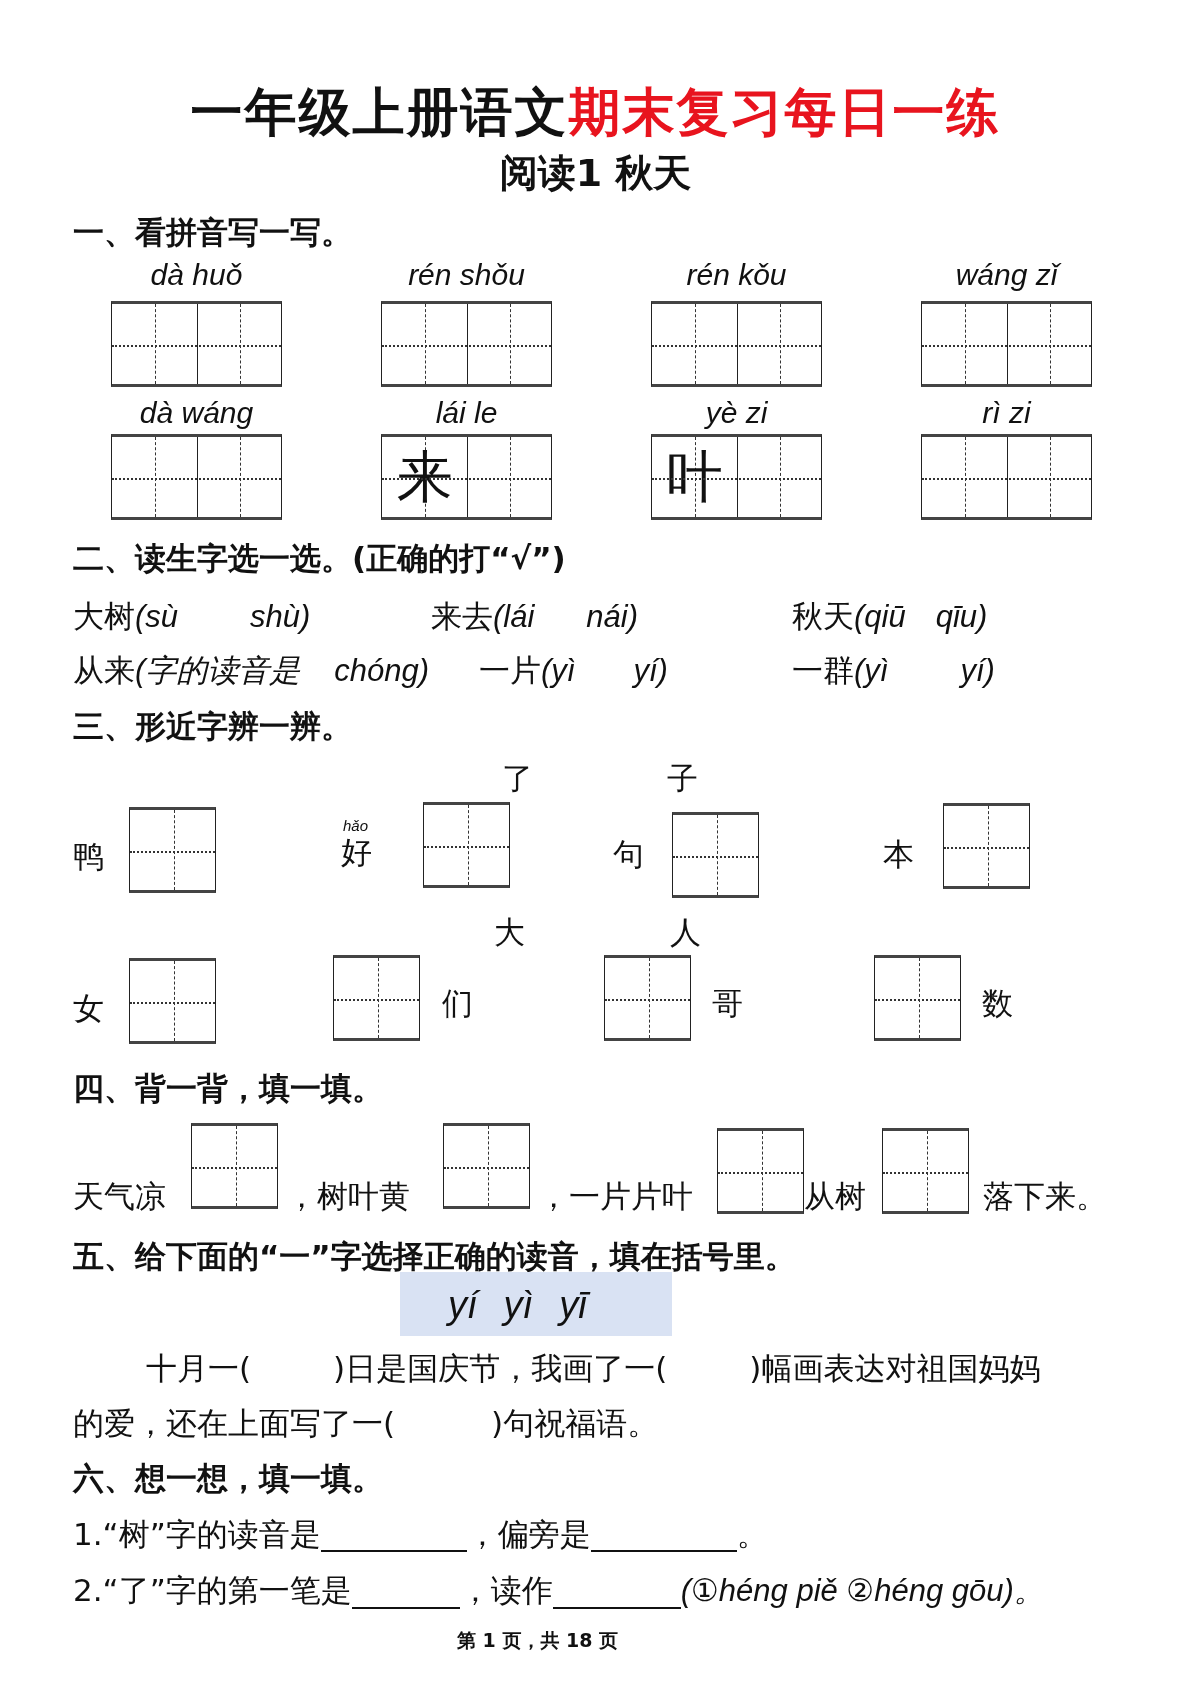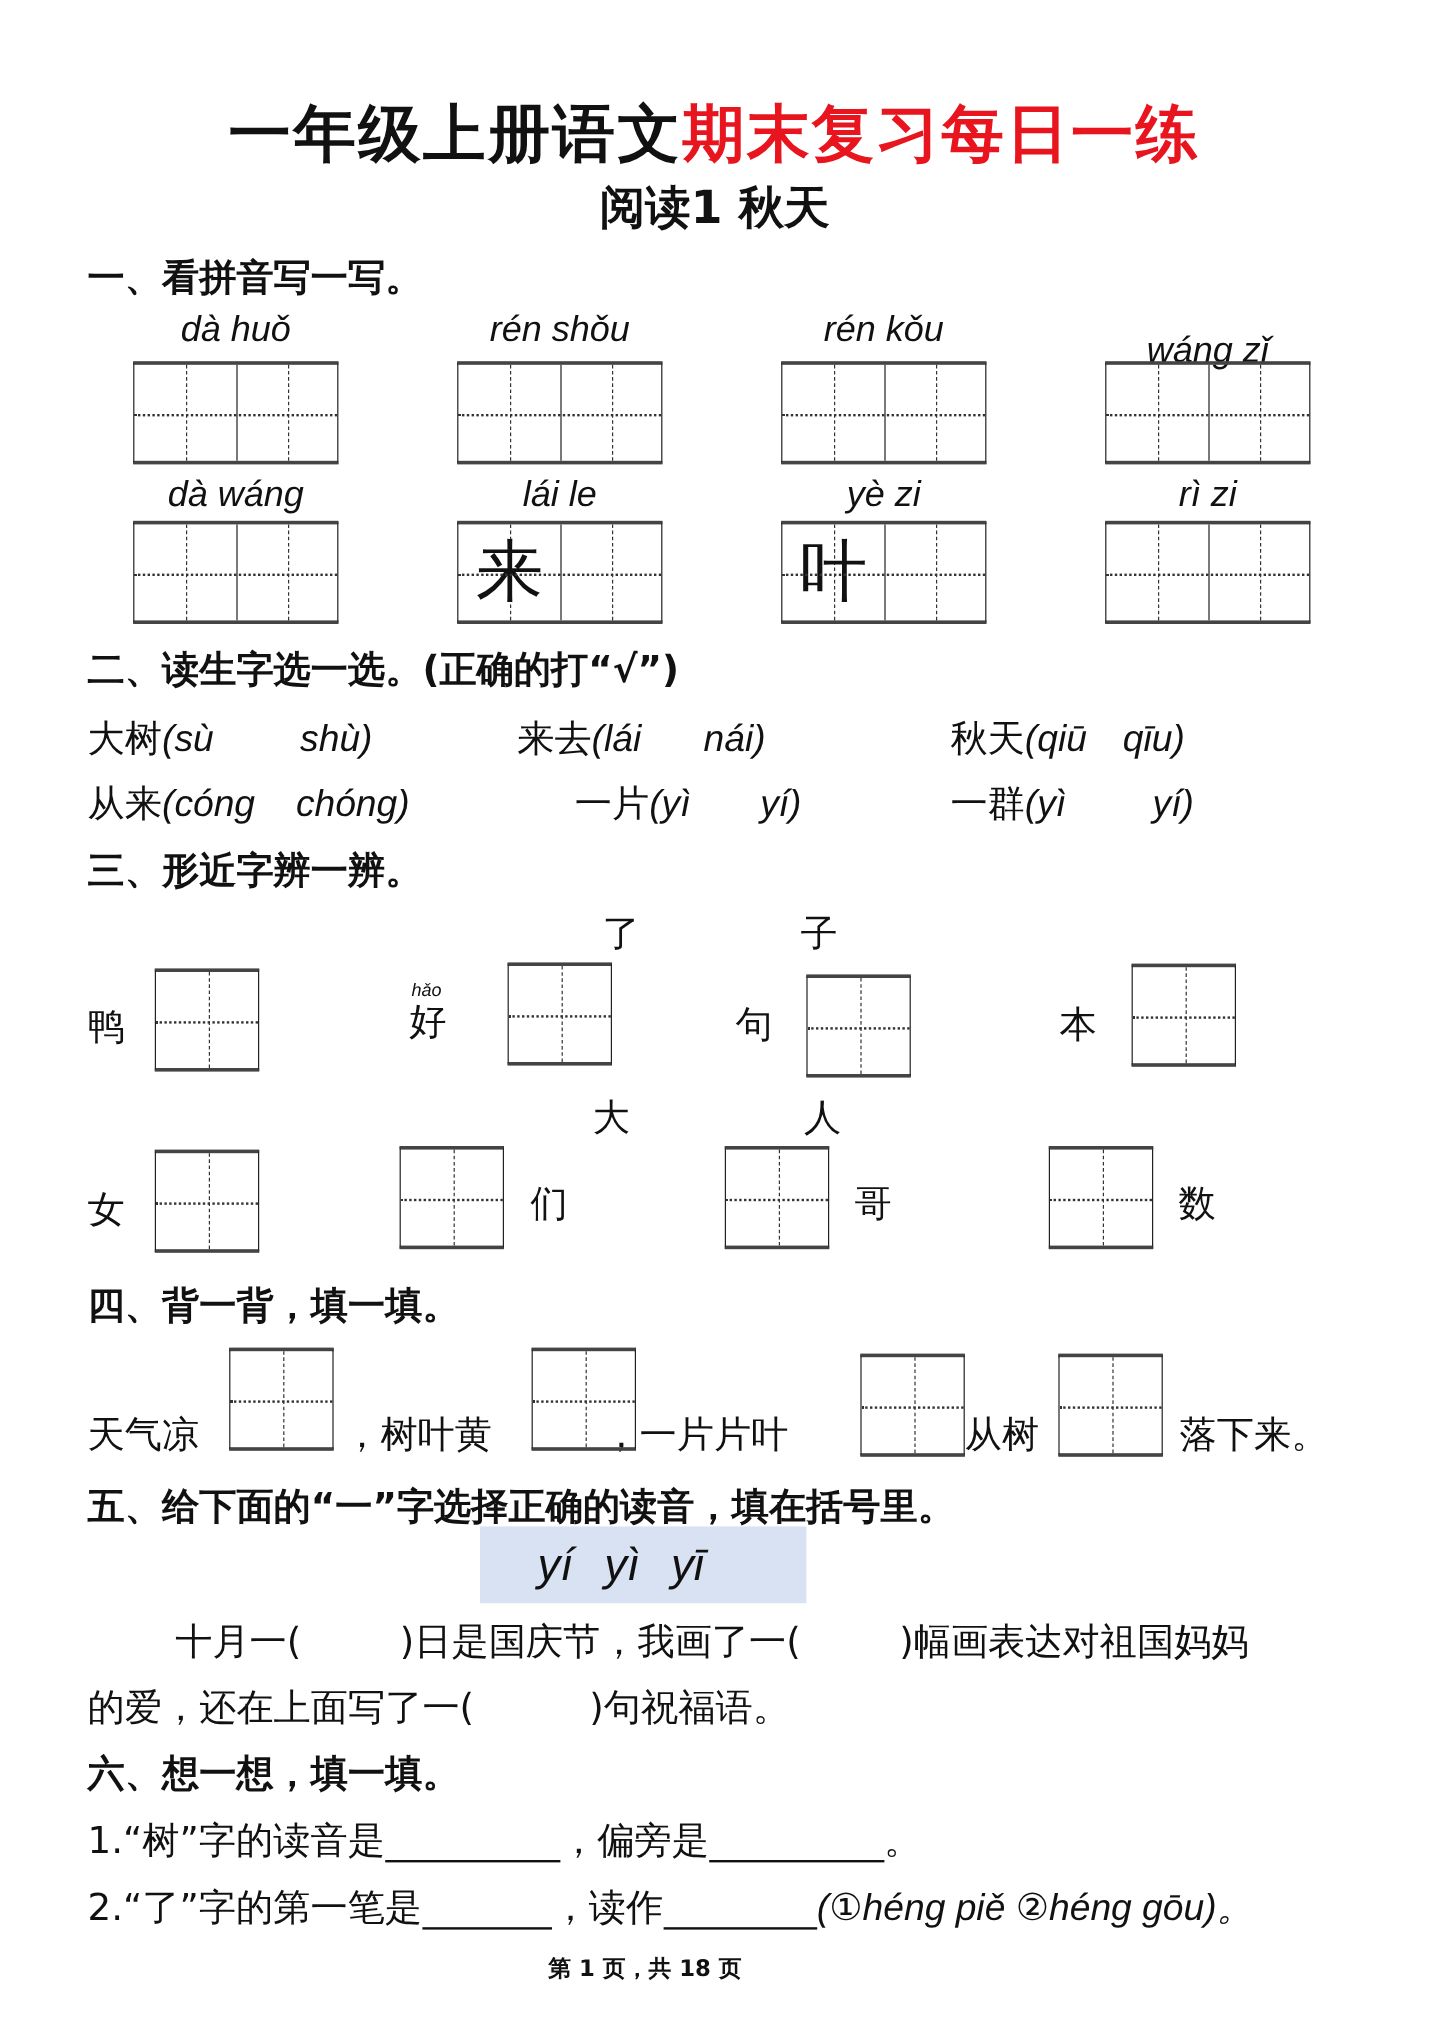--- a/index.html
+++ b/index.html
@@ -47,21 +47,21 @@
       <div class="vs" style="left: 84.5px;"></div>
       <div class="hd" style="top: 41px;"></div>
     </div>
     <div class="abs py" style="left: 651px; top: 258px;">rén kǒu</div>
     <div class="tz" style="left: 651px; top: 301px; width: 171px; height: 86px;">
       <div class="vd" style="left: 42.75px;"></div>
       <div class="vd" style="left: 128.25px;"></div>
       <div class="vs" style="left: 84.5px;"></div>
       <div class="hd" style="top: 41px;"></div>
     </div>
-    <div class="abs py" style="left: 921px; top: 258px; margin-top: 18px;">wáng zǐ</div>
+    <div class="abs py" style="left: 921px; top: 258px;">wáng zǐ</div>
     <div class="tz" style="left: 921px; top: 301px; width: 171px; height: 86px;">
       <div class="vd" style="left: 42.75px;"></div>
       <div class="vd" style="left: 128.25px;"></div>
       <div class="vs" style="left: 84.5px;"></div>
       <div class="hd" style="top: 41px;"></div>
     </div>
     <div class="abs py" style="left: 111px; top: 396px;">dà wáng</div>
     <div class="tz" style="left: 111px; top: 434px; width: 171px; height: 86px;">
       <div class="vd" style="left: 42.75px;"></div>
       <div class="vd" style="left: 128.25px;"></div>
@@ -92,21 +92,21 @@
       <div class="hd" style="top: 41px;"></div>
     </div>
   </div>
 
 <div class="abs sec" style="top:540px;text-align:center;">二、读生字选一选。(正确的打“√”)</div>
 
 <div class="abs body" style="left:73px; top:598px;"><span>大树</span><span class="it">(</span><span class="it">sù</span><span class="it" style="display:inline-block;width:72px;"></span><span class="it">shù</span><span class="it">)</span></div>
 <div class="abs body" style="left:431px; top:598px;"><span>来去</span><span class="it">(</span><span class="it">lái</span><span class="it" style="display:inline-block;width:52px;"></span><span class="it">nái</span><span class="it">)</span></div>
 <div class="abs body" style="left:792px; top:598px;"><span>秋天</span><span class="it">(</span><span class="it">qiū</span><span class="it" style="display:inline-block;width:30px;"></span><span class="it">qīu</span><span class="it">)</span></div>
 
-<div class="abs body" style="left:73px; top:652px;"><span>从来</span><span class="it">(</span><span class="it">cóng</span><span class="it" style="display:inline-block;width:34px;"></span><span class="it">chóng</span><span class="it">)</span></div>
+<div class="abs body" style="left:73px; top:652px;"><span>从来</span><span class="it">(</span><span class="it">字的读音是</span><span class="it" style="display:inline-block;width:34px;"></span><span class="it">chóng</span><span class="it">)</span></div>
 <div class="abs body" style="left:431px; top:652px;margin-left:48px;"><span>一片</span><span class="it">(</span><span class="it">yì</span><span class="it" style="display:inline-block;width:58px;"></span><span class="it">yí</span><span class="it">)</span></div>
 <div class="abs body" style="left:792px; top:652px;"><span>一群</span><span class="it">(</span><span class="it">yì</span><span class="it" style="display:inline-block;width:72px;"></span><span class="it">yí</span><span class="it">)</span></div>
 
 <div class="abs sec" style="top:708px;">三、形近字辨一辨。</div>
 
 <div class="abs body" style="left:502px; top:760px;">了</div>
 <div class="abs body" style="left:667px; top:760px;">子</div>
 <div class="abs body" style="left:494px; top:914px;">大</div>
 <div class="abs body" style="left:670px; top:914px;">人</div>
 
@@ -152,21 +152,21 @@
     </div>
     <div class="tz" style="left: 874px; top: 955px; width: 87px; height: 86px;">
       <div class="vd" style="left: 43.5px;"></div>
       <div class="hd" style="top: 41px;"></div>
     </div>
   </div>
 
 <div class="abs sec" style="top:1070px;">四、背一背，填一填。</div>
 <div class="abs body" style="left:73px; top:1178px;">天气凉</div>
 <div class="abs body" style="left:286px; top:1178px;">，树叶黄</div>
-<div class="abs body" style="left:502px; top:1178px;">，一片片叶</div>
+<div class="abs body" style="left:538px; top:1178px;">，一片片叶</div>
 <div class="abs body" style="left:804px; top:1178px;">从树</div>
 <div class="abs body" style="left:983px; top:1178px;">落下来。</div>
 <div id="s4">
     <div class="tz" style="left: 191px; top: 1123px; width: 87px; height: 86px;">
       <div class="vd" style="left: 43.5px;"></div>
       <div class="hd" style="top: 41px;"></div>
     </div>
     <div class="tz" style="left: 443px; top: 1123px; width: 87px; height: 86px;">
       <div class="vd" style="left: 43.5px;"></div>
       <div class="hd" style="top: 41px;"></div>

